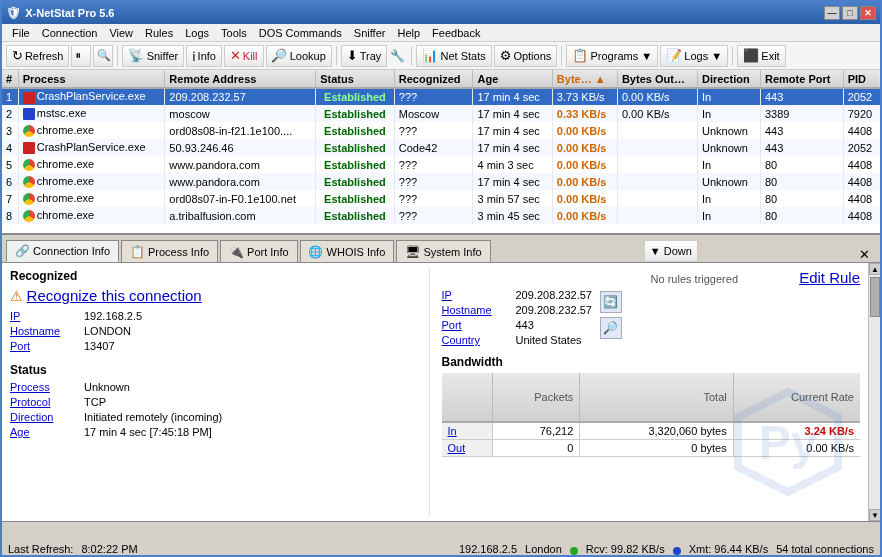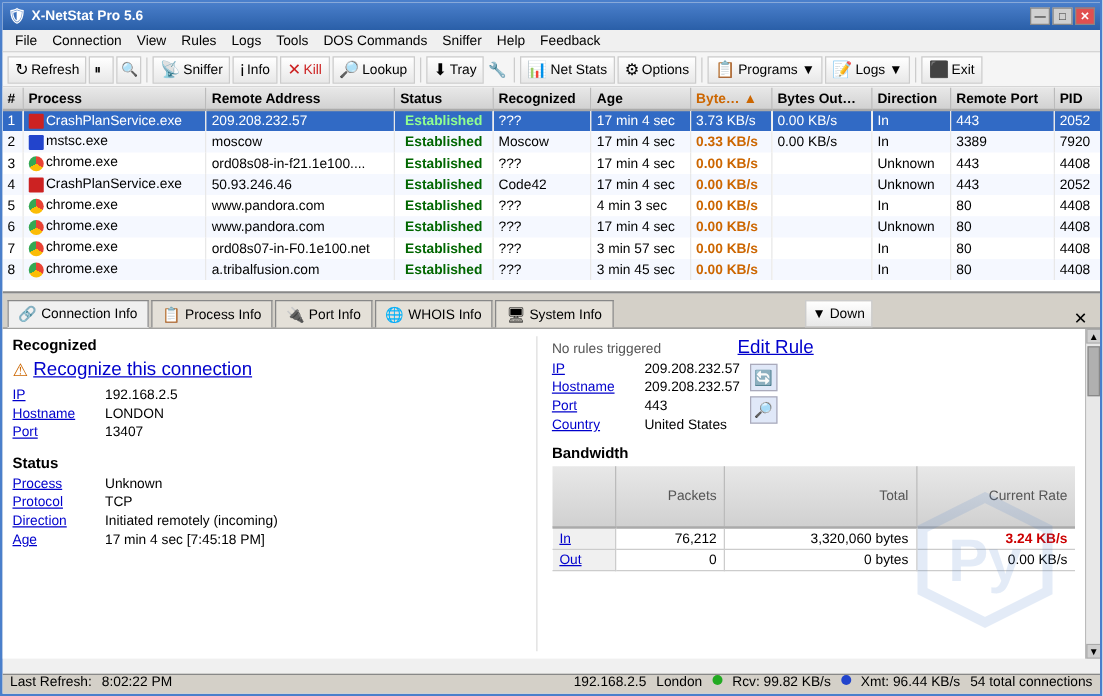--- a/index.html
+++ b/index.html
@@ -186,48 +186,47 @@
       min-width: 70px;
       font-size: 11px;
     }
     .info-value {
       font-size: 11px;
       color: #000;
     }
     .info-link { color: #0000cc; text-decoration: underline; cursor: pointer; font-size: 15px; }
     .recognized-row { display: flex; align-items: center; gap: 4px; margin-bottom: 6px; }
     .recognized-icon { color: #cc6600; font-size: 14px; }
-    .rule-text { font-size: 11px; color: #555; margin-bottom: 3px; }
+    .rule-text { font-size: 11px; color: #555; margin-bottom: 3px; text-align: right; }
     
     .bw-table { width: 100%; border-collapse: collapse; font-size: 11px; margin-top: 4px; }
     .bw-table th { text-align: right; padding: 18px 6px; color: #555; font-weight: normal; }
     .bw-table th:first-child { text-align: left; }
     .bw-table td { text-align: right; padding: 1px 6px; border: 1px solid #ccc; background: white; }
     .bw-table td:first-child { text-align: left; border-left: none; font-size: 11px; color: #0000cc; text-decoration: underline; cursor: pointer; background: #f0f0f0; }
     .watermark {
       position: absolute;
       right: 20px;
       bottom: 10px;
       opacity: 0.15;
       font-size: 60px;
       color: #4a7fcb;
       pointer-events: none;
       font-weight: bold;
     }
     
     #status-bar {
       background: #d4d0c8;
       border-top: 1px solid #888;
-      height: 16px;
-      display: flex;
-      align-items: flex-start;
+      height: 34px;
+      display: flex;
+      align-items: flex-end;
       padding: 0 6px;
       font-size: 11px;
       gap: 8px;
-      margin-top: 12px;
     }
     .status-dot { width: 8px; height: 8px; border-radius: 50%; display: inline-block; }
     .dot-green { background: #22aa22; }
     .dot-blue { background: #2244cc; }
     .scroll-arrow {
       width: 12px; height: 12px;
       background: #d0d0d0;
       border: 1px solid #aaa;
       display: flex; align-items: center; justify-content: center;
       font-size: 8px; cursor: pointer;

